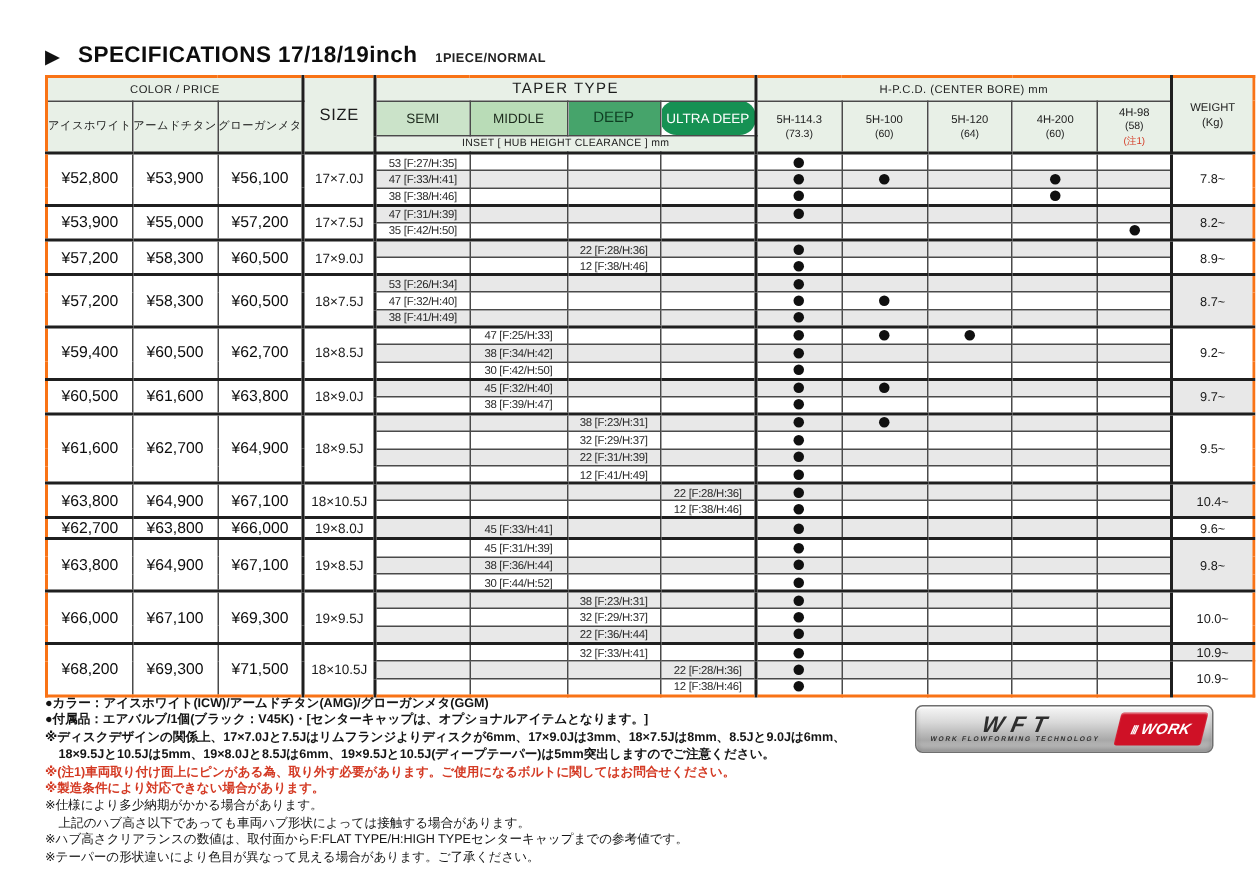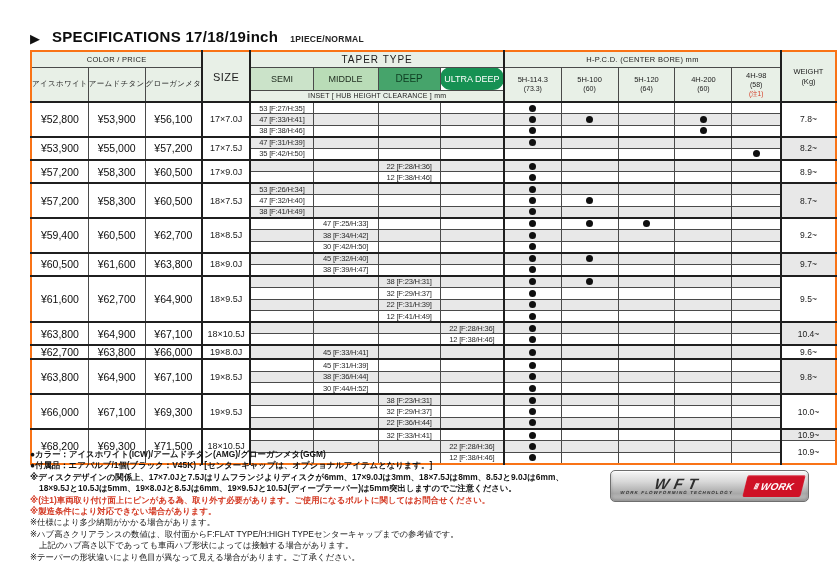--- a/index.html
+++ b/index.html
@@ -43,21 +43,21 @@
   tbody tr{height:11.6px;}
   tbody td{font-size:8px;color:#222;}
   tbody tr.group-start td{border-top:2px solid #1f1f1f;}
   td.shade{background:#e8e8e8;}
   td.price{font-size:10.5px;font-weight:bold;color:#0c0c0c;background:#fff;}
   td.size{font-size:9px;color:#1a1a1a;background:#fff;}
   td.inset{font-size:7.6px;color:#2a2a2a;letter-spacing:-.2px;}
   td.weight{font-size:8.5px;color:#1a1a1a;}
   .dot{width:7px;height:7px;border-radius:50%;background:#101010;margin:0 auto;}
 
-  #notes{position:absolute;left:30px;top:449px;width:600px;}
+  #notes{position:absolute;left:30px;top:463px;width:600px;}
   .note-line{font-size:8.4px;line-height:11.4px;white-space:nowrap;color:#141414;}
   .note-line.bold{font-weight:bold;}
   .note-line.red{color:#d43a24;font-weight:bold;}
   .note-line.indent{padding-left:9px;}
 
   .footer-code{position:absolute;top:460px;right:30px;font-size:8.5px;font-weight:bold;color:#3a3a3a;letter-spacing:.5px;margin-top:11px;}
   .wft-logo{
     position:absolute;top:470px;left:610px;width:197px;height:30px;border-radius:5px;
     border:1px solid #6f6f6f;
     background:linear-gradient(180deg,#f7f7f7 0%,#d9d9d9 35%,#a8a8a8 75%,#c4c4c4 100%);
@@ -625,22 +625,22 @@
 </table>
 
 <div id="notes">
     <div class="note-line bold">●カラー：アイスホワイト(ICW)/アームドチタン(AMG)/グローガンメタ(GGM)</div>
     <div class="note-line bold">●付属品：エアバルブ/1個(ブラック：V45K)・[センターキャップは、オプショナルアイテムとなります。]</div>
     <div class="note-line bold">※ディスクデザインの関係上、17×7.0Jと7.5Jはリムフランジよりディスクが6mm、17×9.0Jは3mm、18×7.5Jは8mm、8.5Jと9.0Jは6mm、</div>
     <div class="note-line bold indent">18×9.5Jと10.5Jは5mm、19×8.0Jと8.5Jは6mm、19×9.5Jと10.5J(ディープテーパー)は5mm突出しますのでご注意ください。</div>
     <div class="note-line red">※(注1)車両取り付け面上にピンがある為、取り外す必要があります。ご使用になるボルトに関してはお問合せください。</div>
     <div class="note-line red">※製造条件により対応できない場合があります。</div>
     <div class="note-line">※仕様により多少納期がかかる場合があります。</div>
+    <div class="note-line indent">上記のハブ高さ以下であっても車両ハブ形状によっては接触する場合があります。</div>
     <div class="note-line">※ハブ高さクリアランスの数値は、取付面からF:FLAT TYPE/H:HIGH TYPEセンターキャップまでの参考値です。</div>
-    <div class="note-line indent">上記のハブ高さ以下であっても車両ハブ形状によっては接触する場合があります。</div>
     <div class="note-line">※テーパーの形状違いにより色目が異なって見える場合があります。ご了承ください。</div>
   </div>
 
 <div class="footer-code">EMT-SGK</div>
 
 <div class="wft-logo">
   <div class="wft-left">
     <div class="wft-word">WFT</div>
     <div class="wft-sub">WORK FLOWFORMING TECHNOLOGY</div>
   </div>

